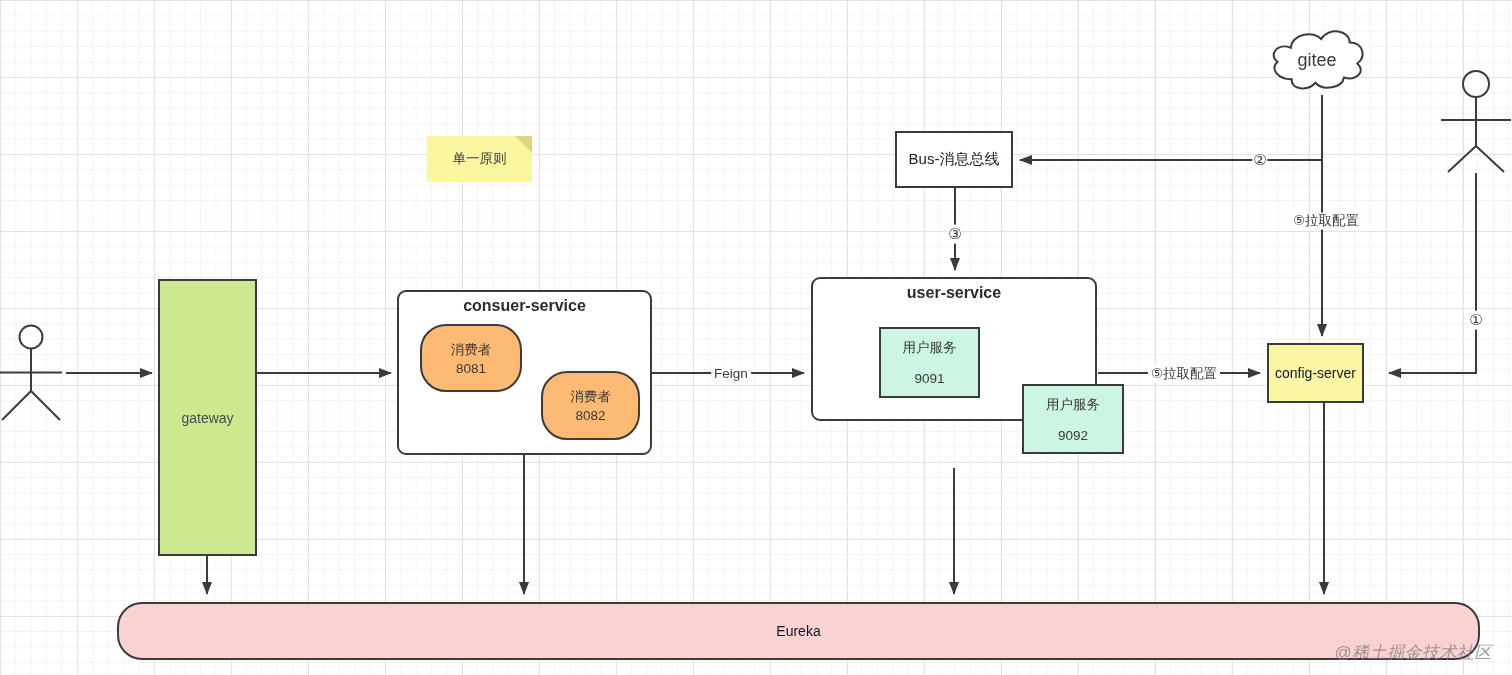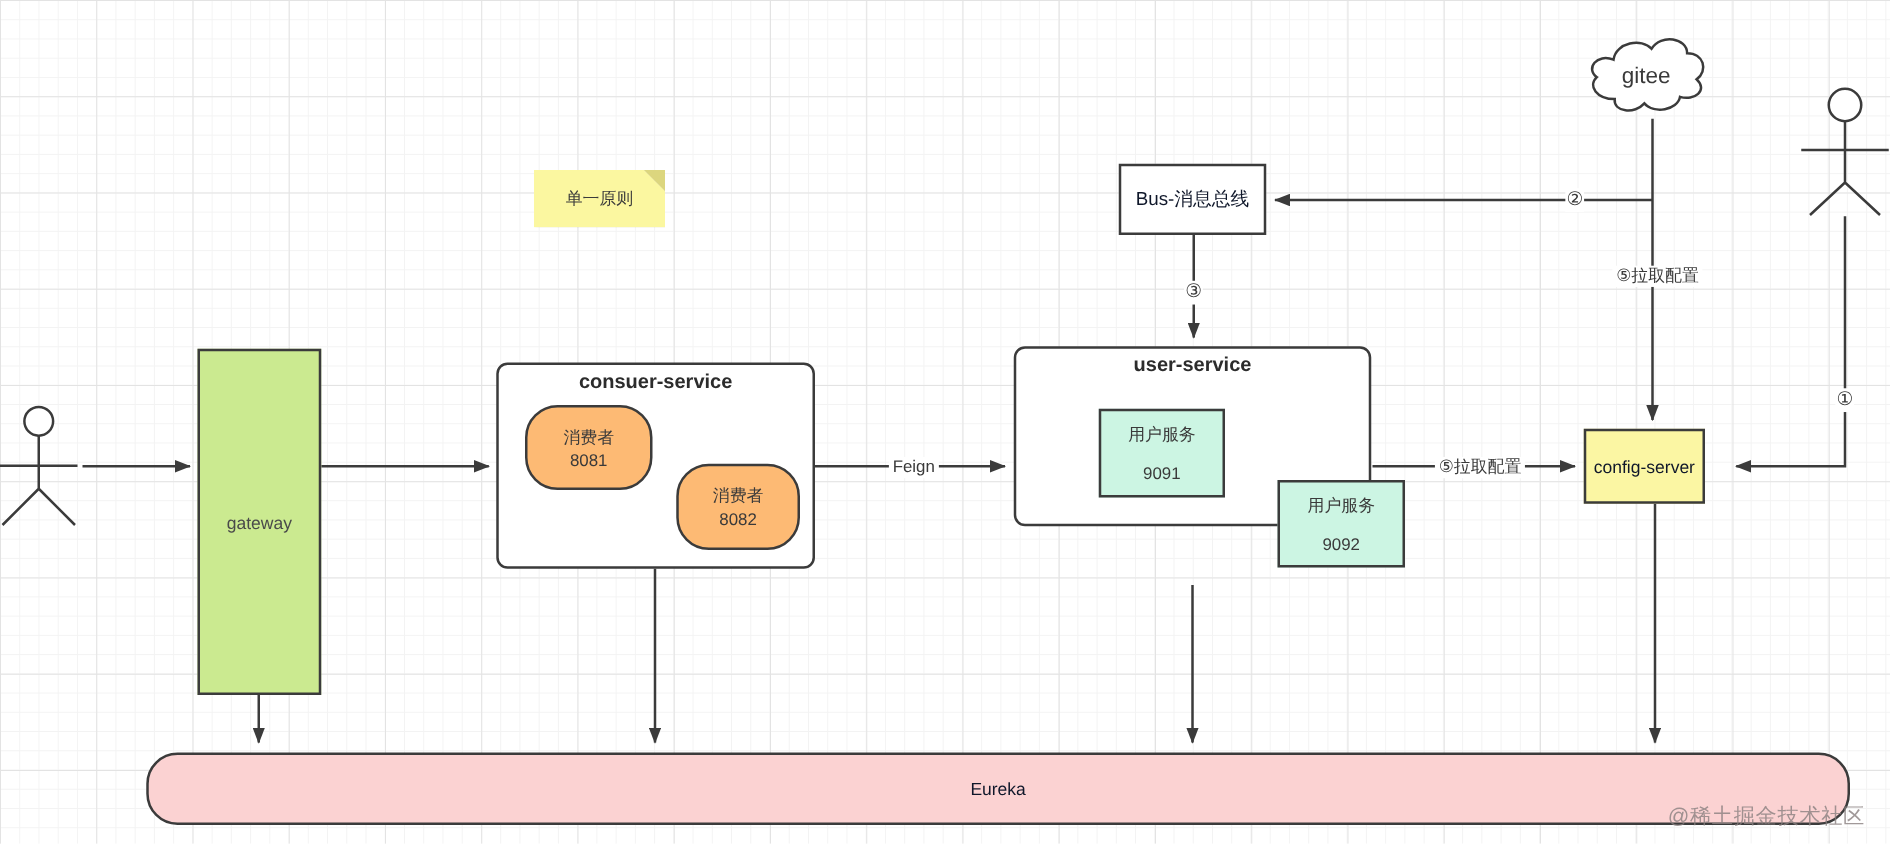--- a/index.html
+++ b/index.html
@@ -53,21 +53,21 @@
     border-left:17px solid transparent; border-top:17px solid #dcd67e;
     transform:translateX(0); 
   }
   #gitee-label { left:1277px; top:50px; width:80px; text-align:center; font-size:18px; color:#3a3a3a; }
   .edge-label {
     position:absolute; transform:translate(-50%,-50%); background:#ffffff;
     color:#3a3a3a; font-size:13.5px; padding:0 3px; white-space:nowrap; line-height:1.25;
   }
   .circ-label { font-size:15px; padding:0 1px; }
   #watermark {
-    right:20px; bottom:11px; font-size:17px; color:#8a8080; opacity:.8; letter-spacing:.5px;
+    right:20px; bottom:11px; font-size:17px; color:#8a8080; opacity:.8; letter-spacing:.5px;font-style:italic;
   }
   svg.overlay { position:absolute; left:0; top:0; width:1512px; height:675px; pointer-events:none; }
   svg .stroke { stroke:#3b3b3b; stroke-width:2; fill:none; }
   svg .fillwhite { fill:#fff; }
 </style>
 </head>
 <body>
 
 <div id="canvas">
 

